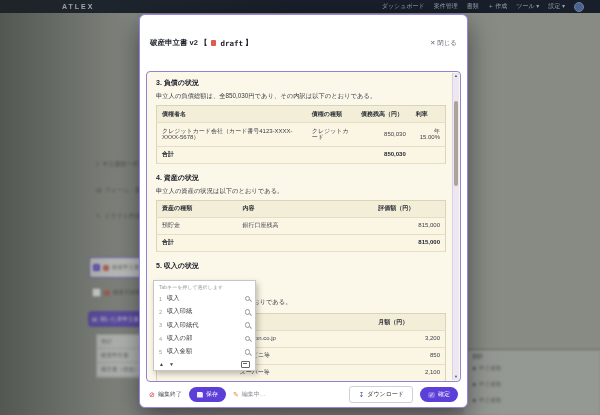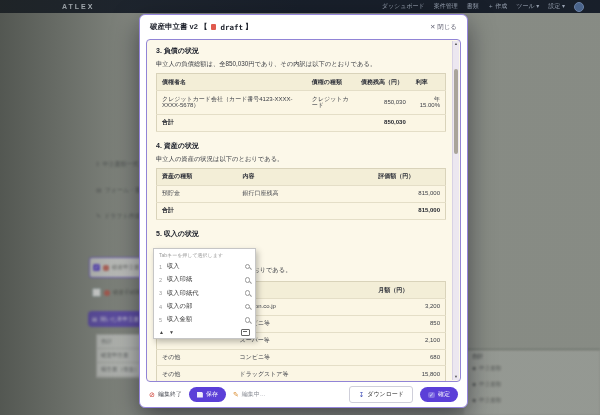--- a/index.html
+++ b/index.html
@@ -28,21 +28,21 @@
              border-radius:4px;color:#efeaff;font-size:5.5px;display:flex;align-items:center;gap:3px;padding:0 4px}
   .ltable{position:absolute;left:96px;top:334px;width:62px;background:rgba(255,255,255,.6);border:1px solid rgba(0,0,0,.15)}
   .ltable .lr{font-size:5.5px;color:rgba(20,24,30,.65);padding:3px 4px;border-bottom:1px solid rgba(0,0,0,.12)}
   .rpanel{position:absolute;left:464px;right:0;top:349px;bottom:0;background:rgba(255,255,255,.14);border-top:1px solid rgba(30,34,30,.5);padding:3px 8px}
   .rpanel .rt{font-size:5.5px;color:rgba(15,18,24,.6);font-weight:bold;margin-bottom:5px}
   .rpanel .rr{font-size:5.5px;color:rgba(15,18,24,.55);margin-bottom:9px}
   .rpanel .rr .ic{margin-right:3px}
   
   .modal{position:absolute;left:139px;top:14px;width:327px;height:392px;background:#fff;border:1px solid #9585dd;
          border-radius:6px;box-shadow:0 10px 26px rgba(8,8,18,.5);z-index:10;display:flex;flex-direction:column}
-  .mhead{height:24px;display:flex;align-items:center;justify-content:space-between;padding:0 10px;flex:none}
+  .mhead{height:24px;display:flex;align-items:center;justify-content:space-between;padding:16px 10px;flex:none}
   .mtitle{font-size:7.5px;font-weight:bold;color:#1d212b;display:flex;align-items:center;gap:2px}
   .drafticon{width:5px;height:6px;background:#e05a4e;border-radius:1px;display:inline-block;margin:0 2px}
   .draftword{font-family:"DejaVu Sans Mono",monospace;font-weight:bold}
   .mclose{font-size:6.5px;color:#667;cursor:pointer}
   .mbody{flex:1;margin:0 6px;border:1.5px solid #9184d6;border-radius:4px;background:#fcf8e9;position:relative;overflow:hidden}
   .mbody-inner{position:absolute;inset:0;padding:6px 14px 4px 9px;overflow:hidden}
   .sec-h{font-size:7px;font-weight:bold;color:#20242e;margin:9px 0 4px}
   .sec-h.first{margin-top:0}
   .sec-p{font-size:6.3px;color:#35383f;margin:0 0 5px;line-height:1.3}
   .t{width:100%;border-collapse:collapse;border:1px solid #d9d3ba;background:#fbf6e4;margin-bottom:3px}

